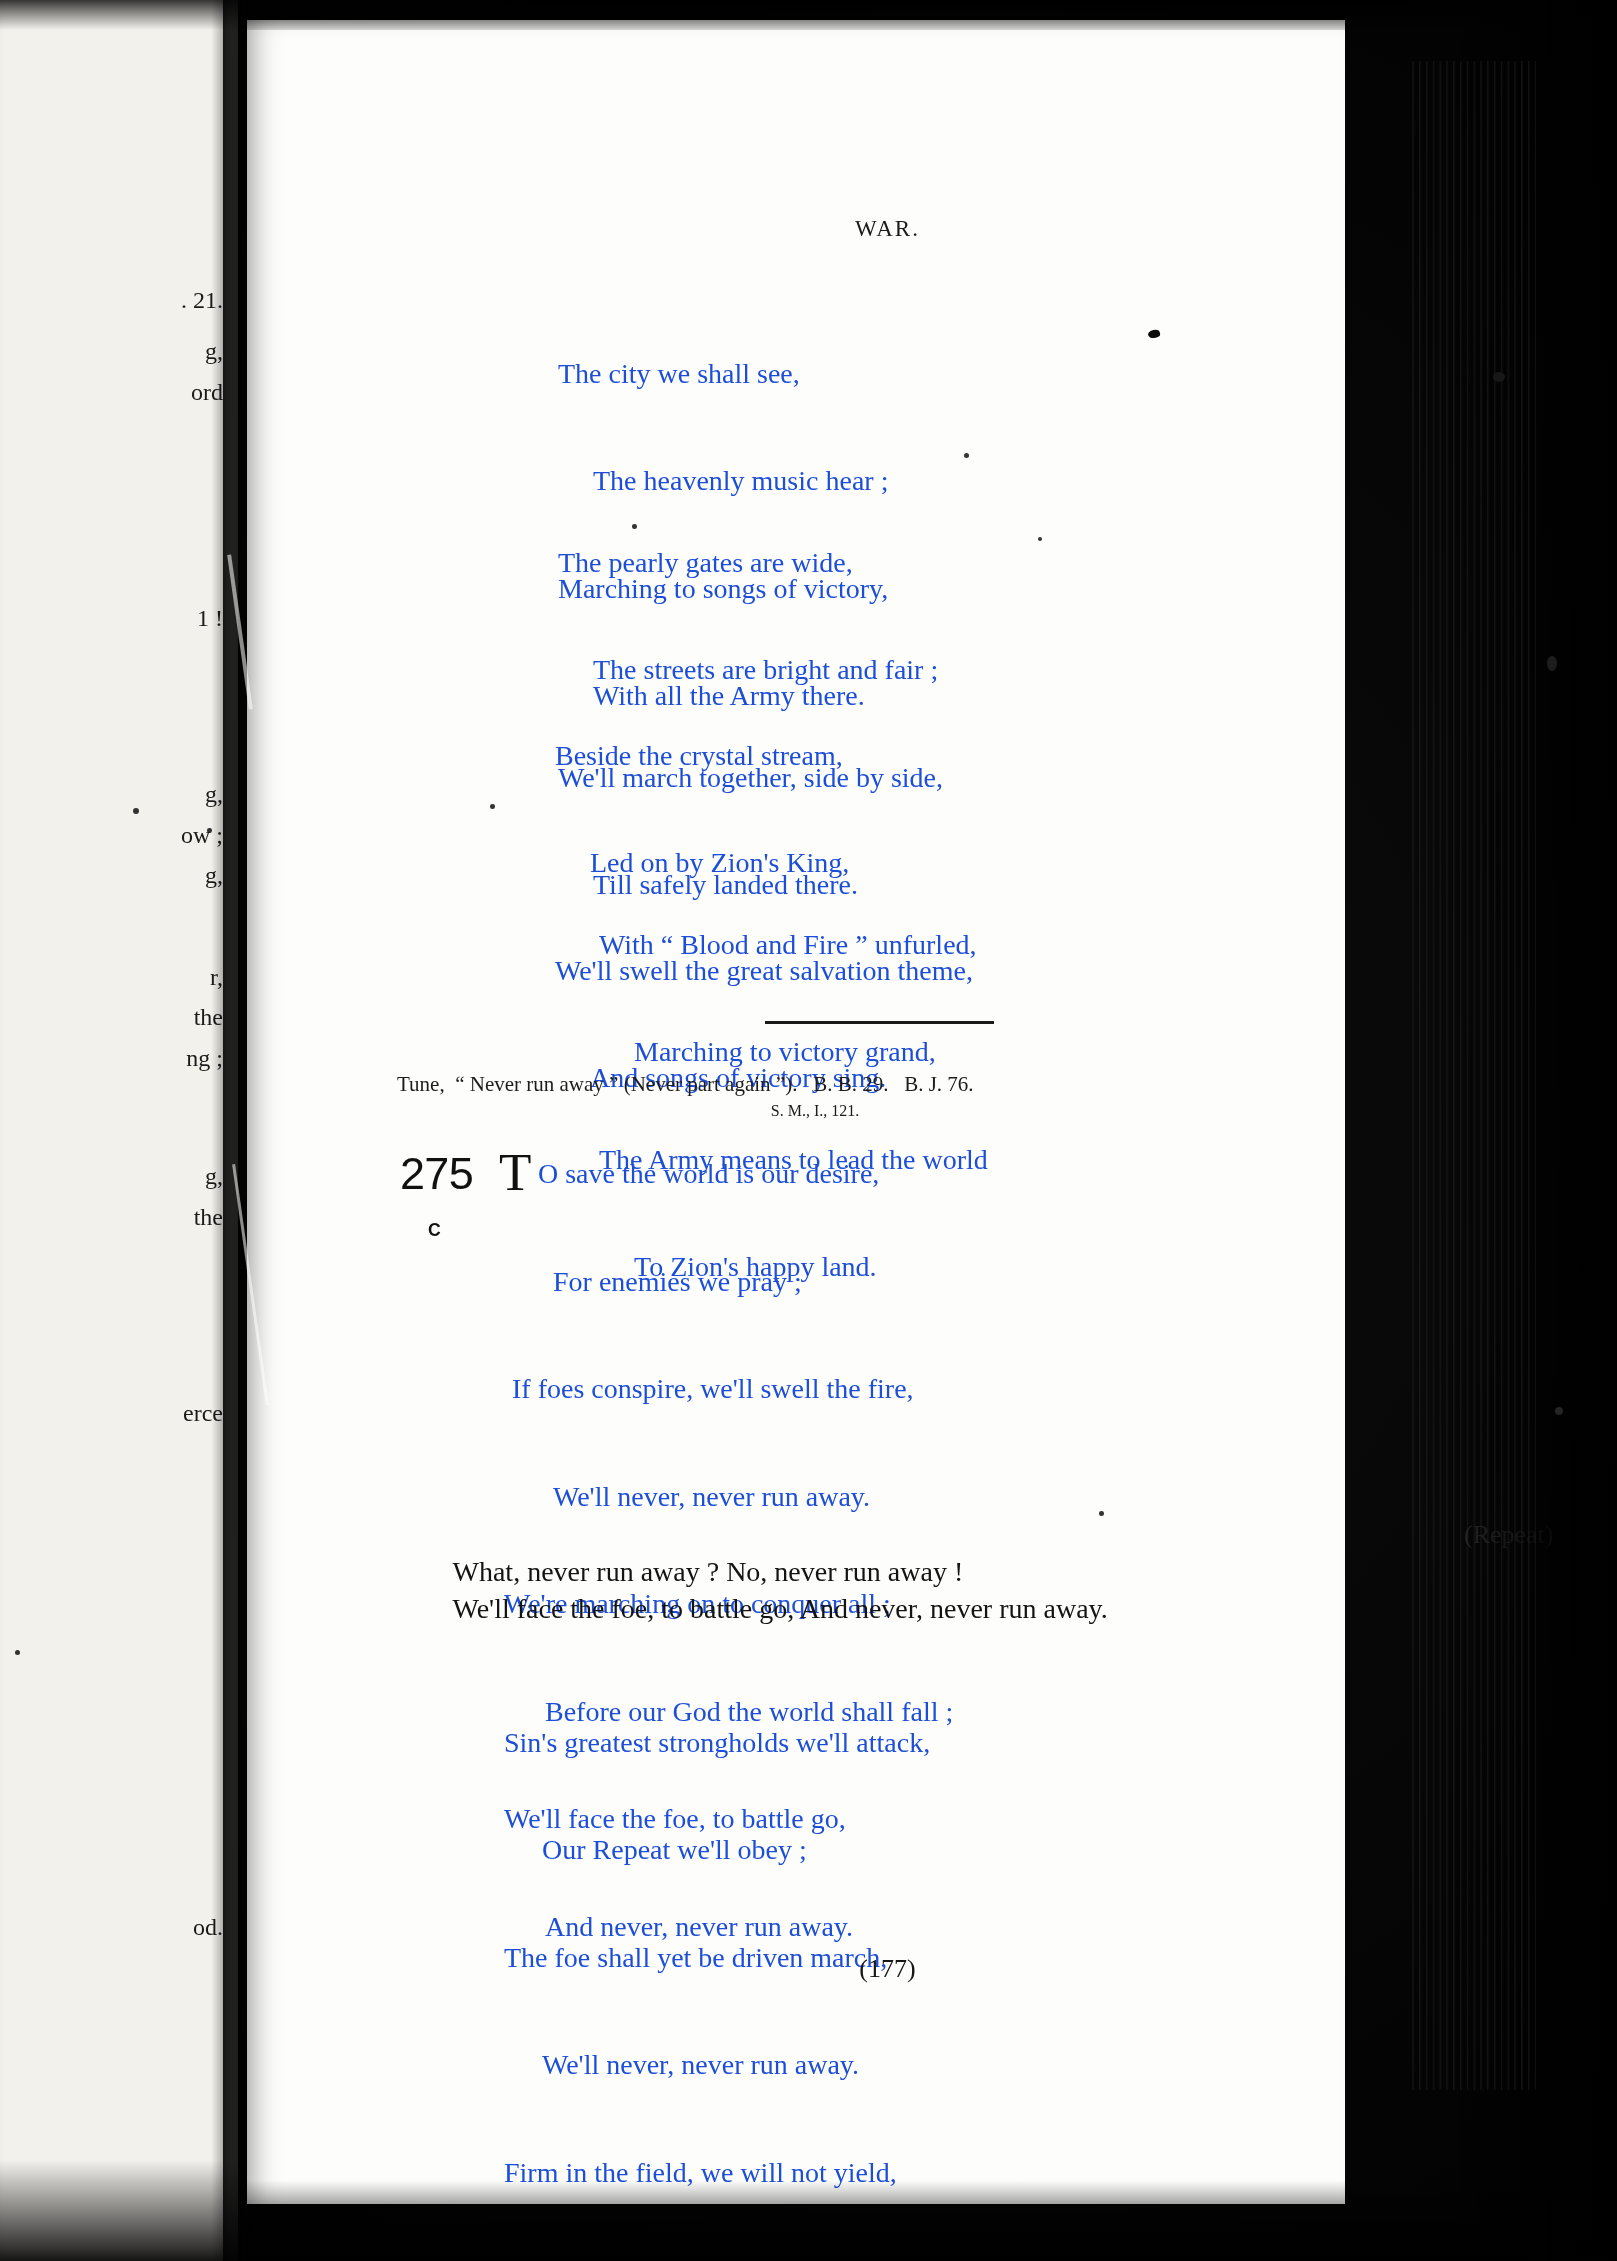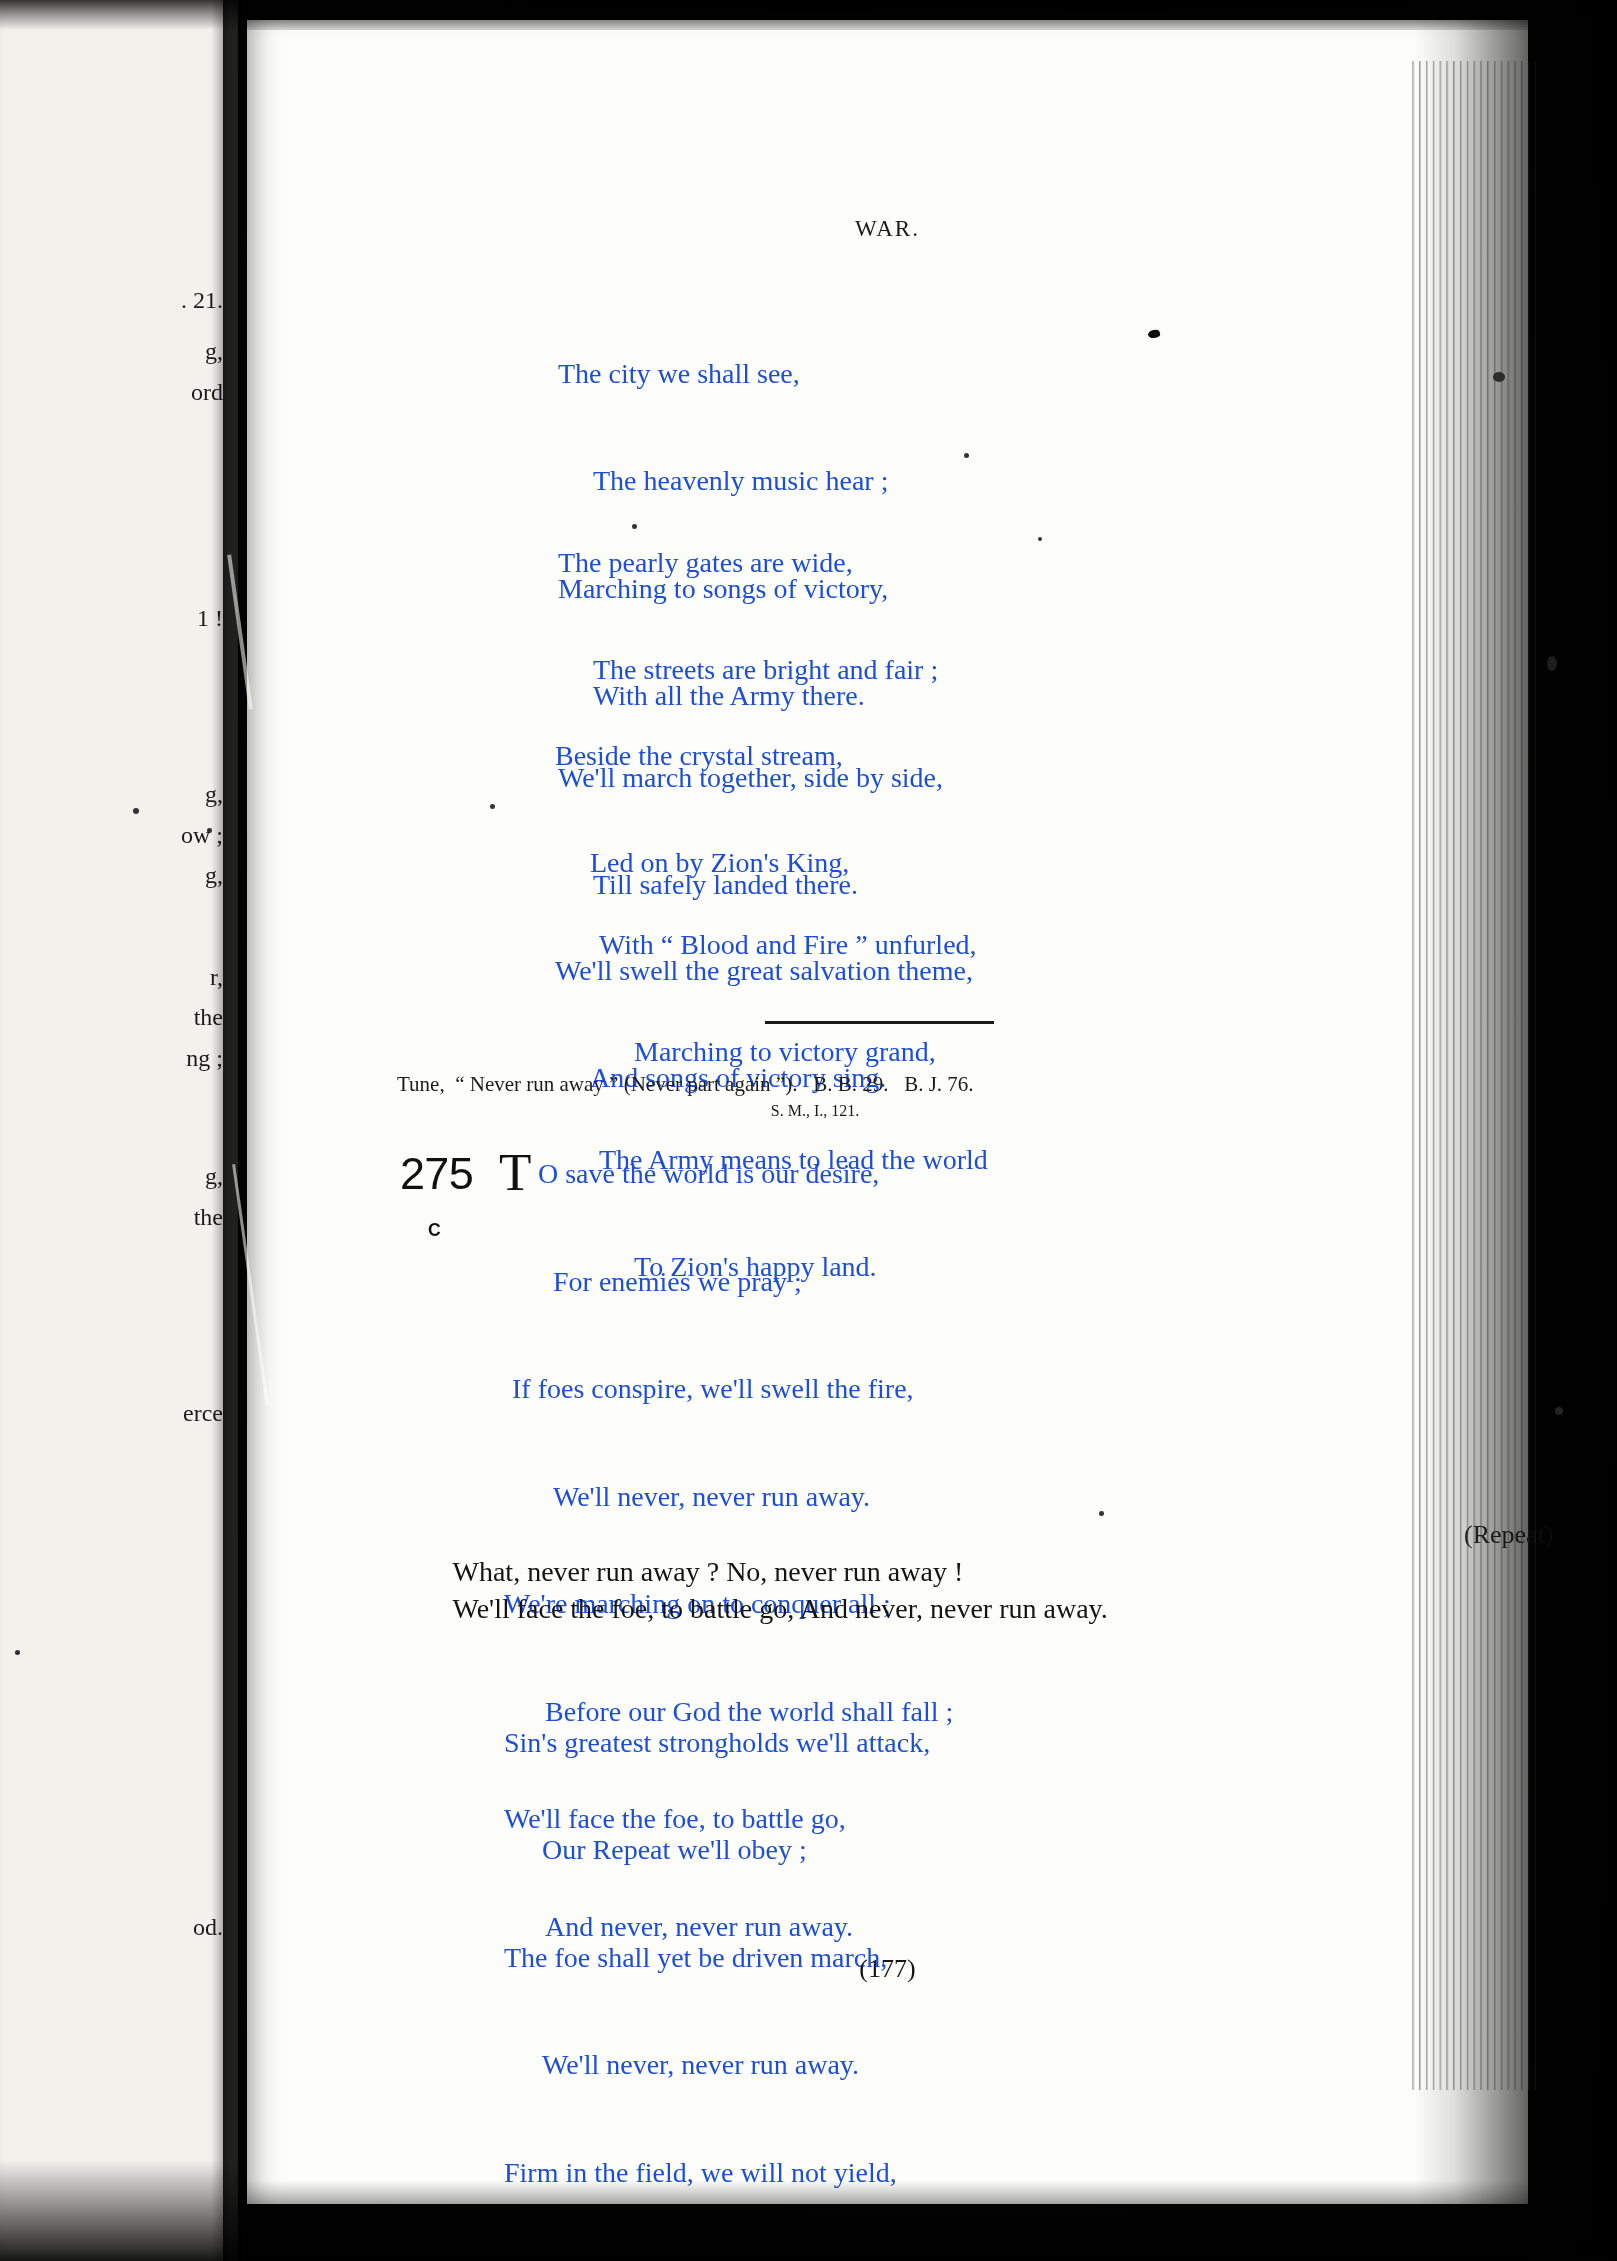--- a/index.html
+++ b/index.html
@@ -75,21 +75,21 @@
       rgba(0,0,0,0.55) 38%,
       rgba(0,0,0,0.18) 70%,
       rgba(0,0,0,0.0) 100%);
   }
 
   
   .main-page {
     position: absolute;
     left: 247px;
     top: 20px;
-    width: 1281px;
+    width: 1098px;
     height: 2184px;
     background: #fdfdfb;
     box-shadow: inset 16px 0 30px -13.5px rgba(0,0,0,0.45);
   }
   .main-page-skewtop {
     position: absolute;
     left: 247px;
     top: 0px;
     width: 1281px;
     height: 30px;

